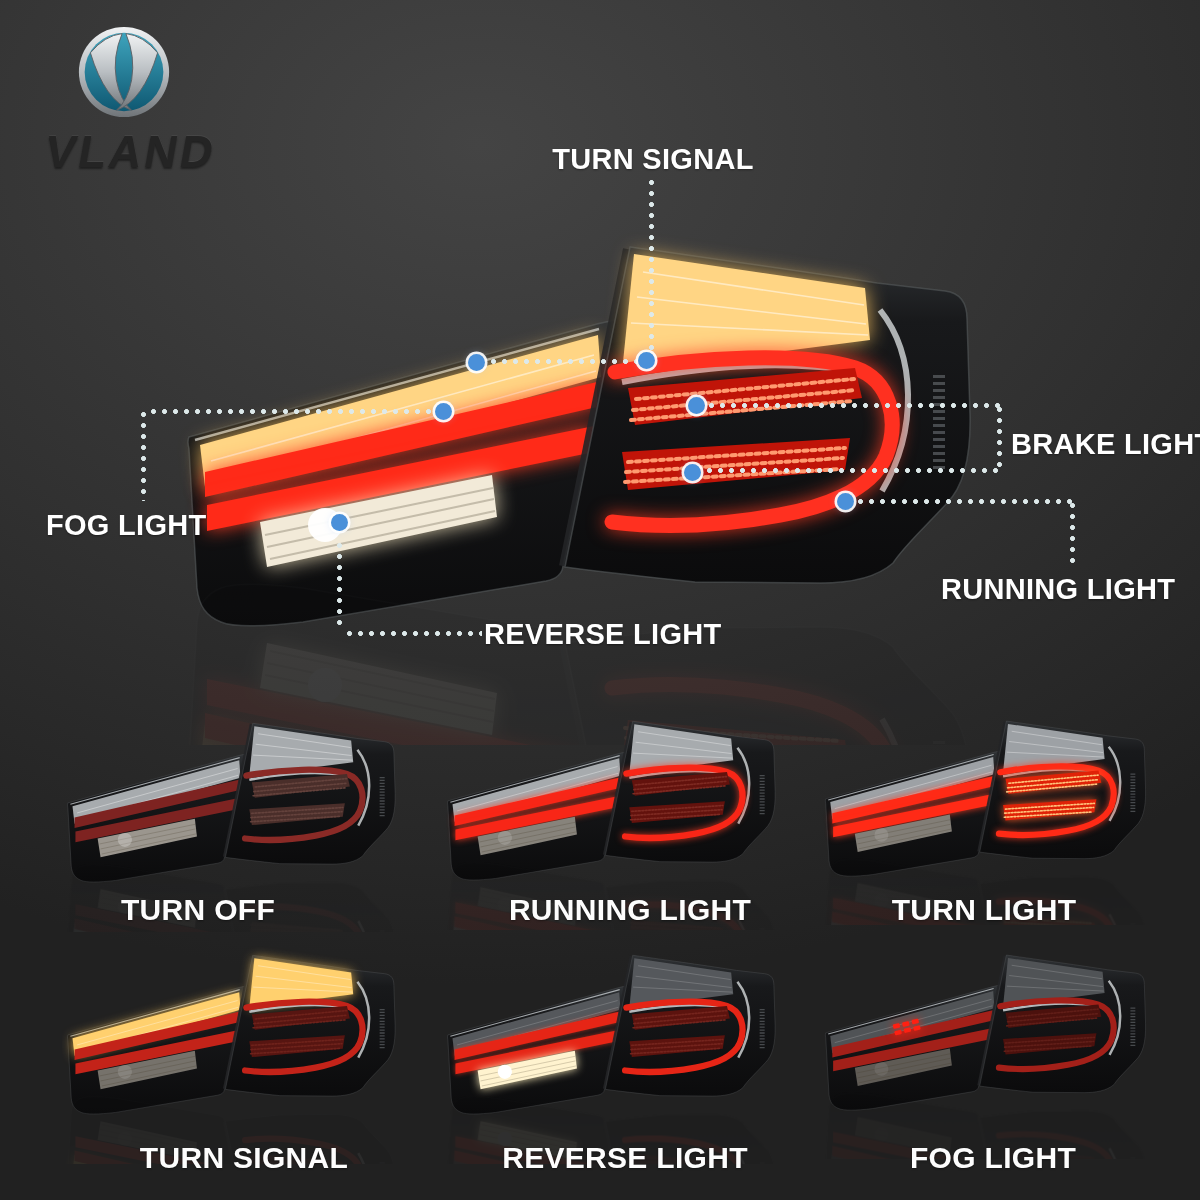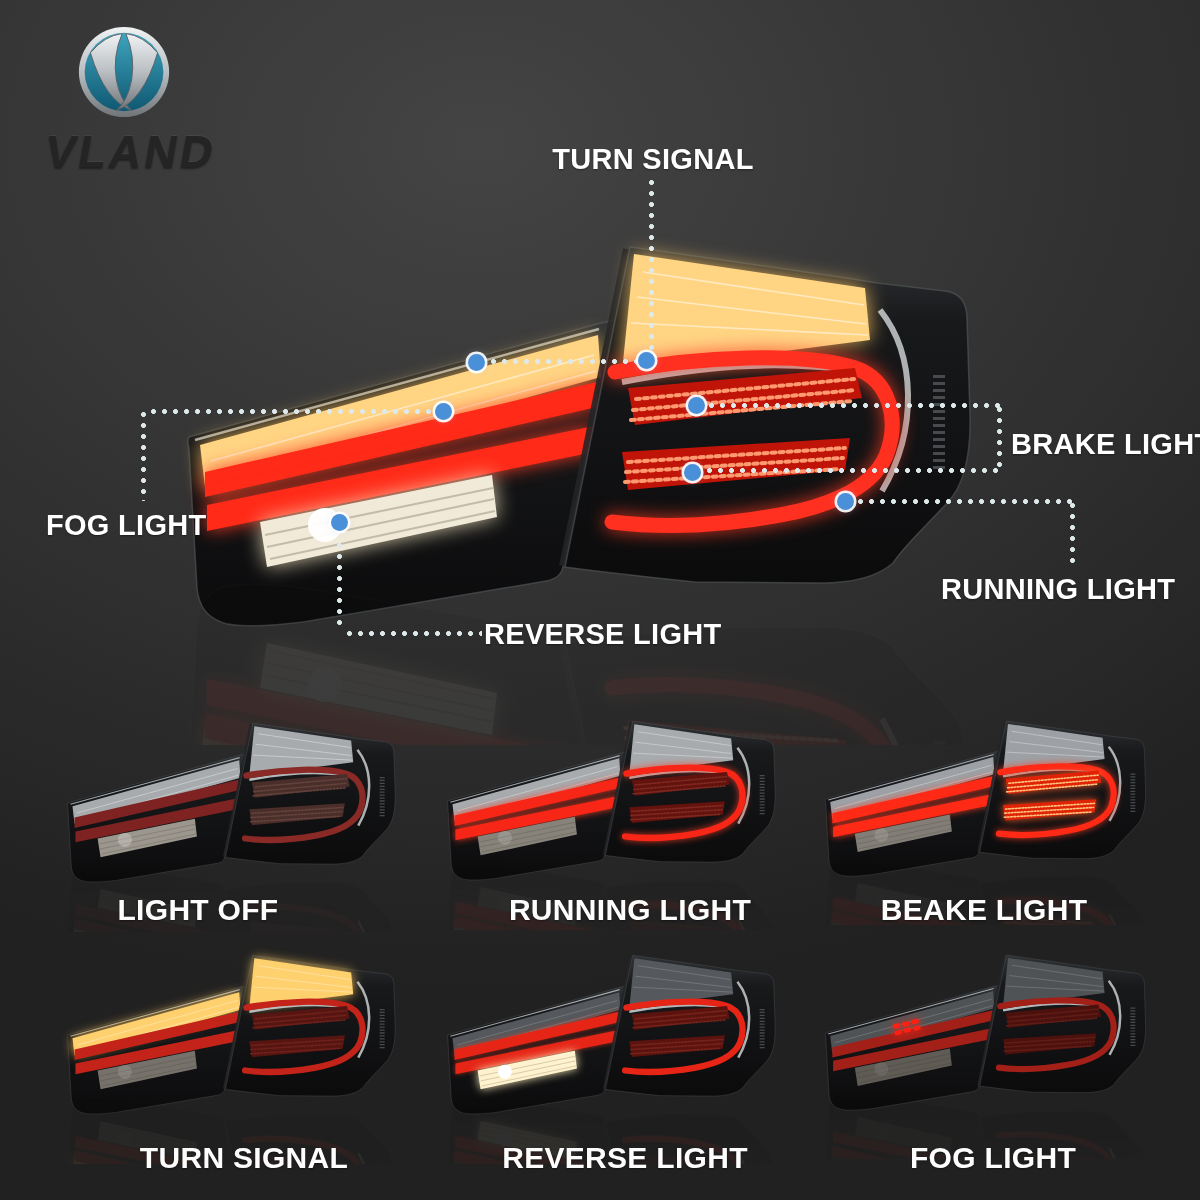--- a/index.html
+++ b/index.html
@@ -204,21 +204,21 @@
     <svg class="tl st-turn" style="left:62px;top:946px;width:352px;height:218px" viewBox="0 0 840 520">
       <use href="#taillight" width="840" height="520"></use>
       </svg>
     <svg class="tl st-reverse" style="left:442px;top:946px;width:352px;height:218px" viewBox="0 0 840 520">
       <use href="#taillight" width="840" height="520"></use>
       </svg>
     <svg class="tl st-fog" style="left:820px;top:946px;width:344px;height:213px" viewBox="0 0 840 520">
       <use href="#taillight" width="840" height="520"></use>
       </svg>
 
-    <div class="thumb-label" style="left:198px;top:893px">LIGHT OFF</div>
+    <div class="thumb-label" style="left:198px;top:893px">TURN OFF</div>
     <div class="thumb-label" style="left:630px;top:893px">RUNNING LIGHT</div>
-    <div class="thumb-label" style="left:984px;top:893px">BEAKE LIGHT</div>
+    <div class="thumb-label" style="left:984px;top:893px">TURN LIGHT</div>
     <div class="thumb-label" style="left:244px;top:1141px">TURN SIGNAL</div>
     <div class="thumb-label" style="left:625px;top:1141px">REVERSE LIGHT</div>
     <div class="thumb-label" style="left:993px;top:1141px">FOG LIGHT</div>
   </div>
 
 </div>
 
 </body></html>

